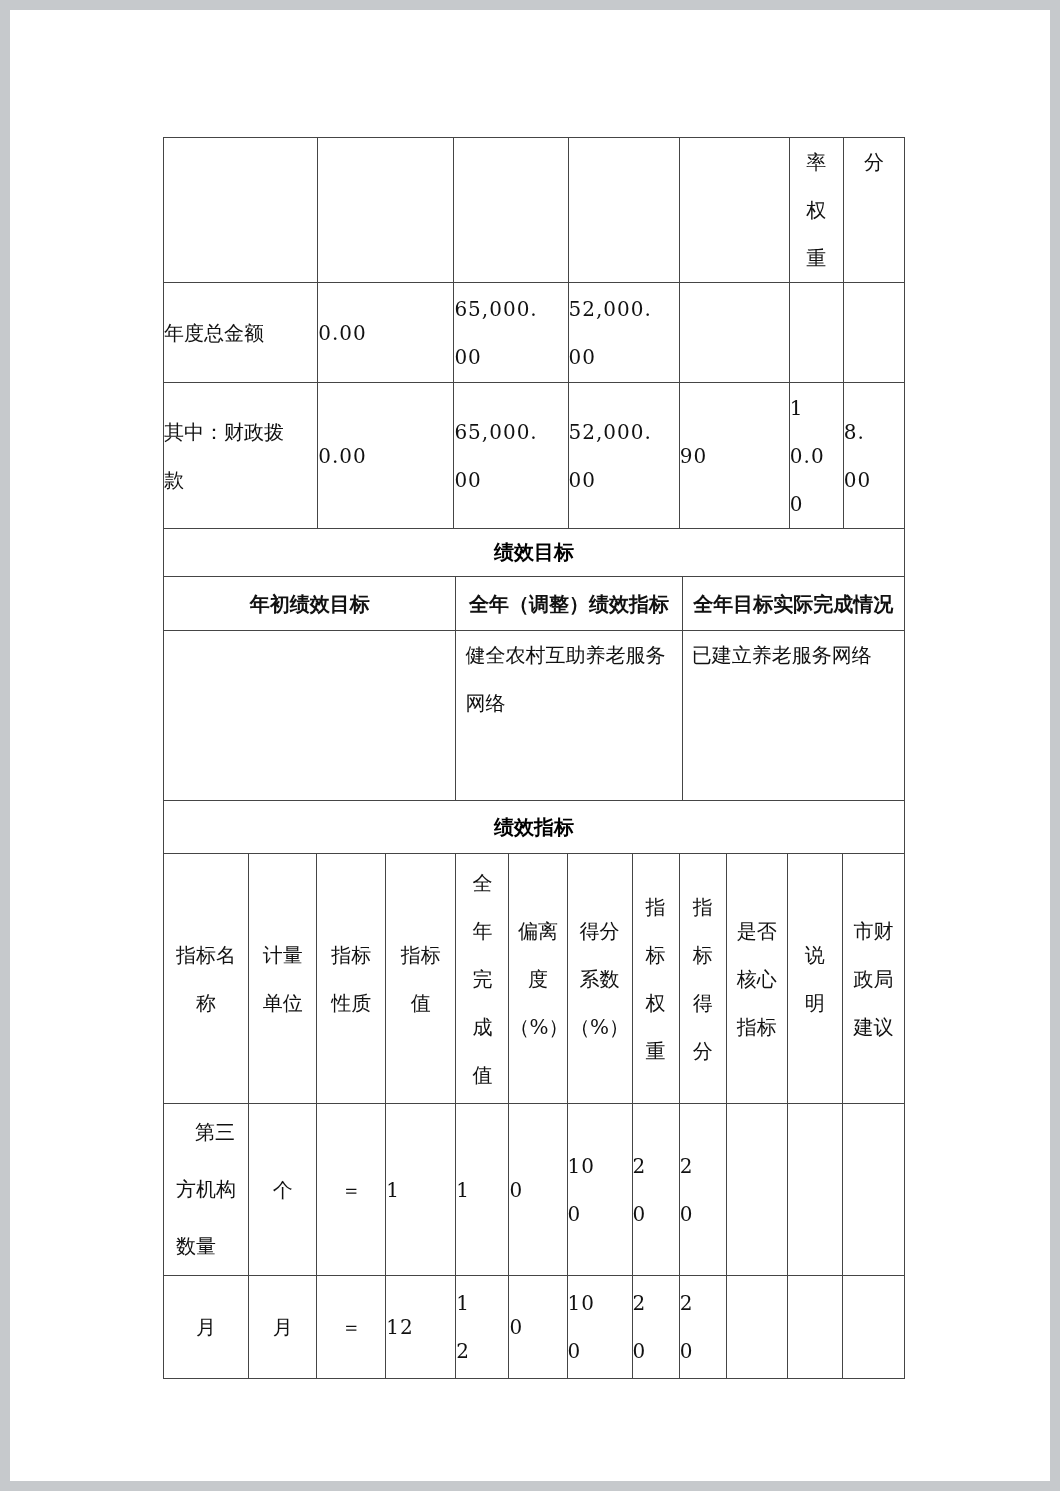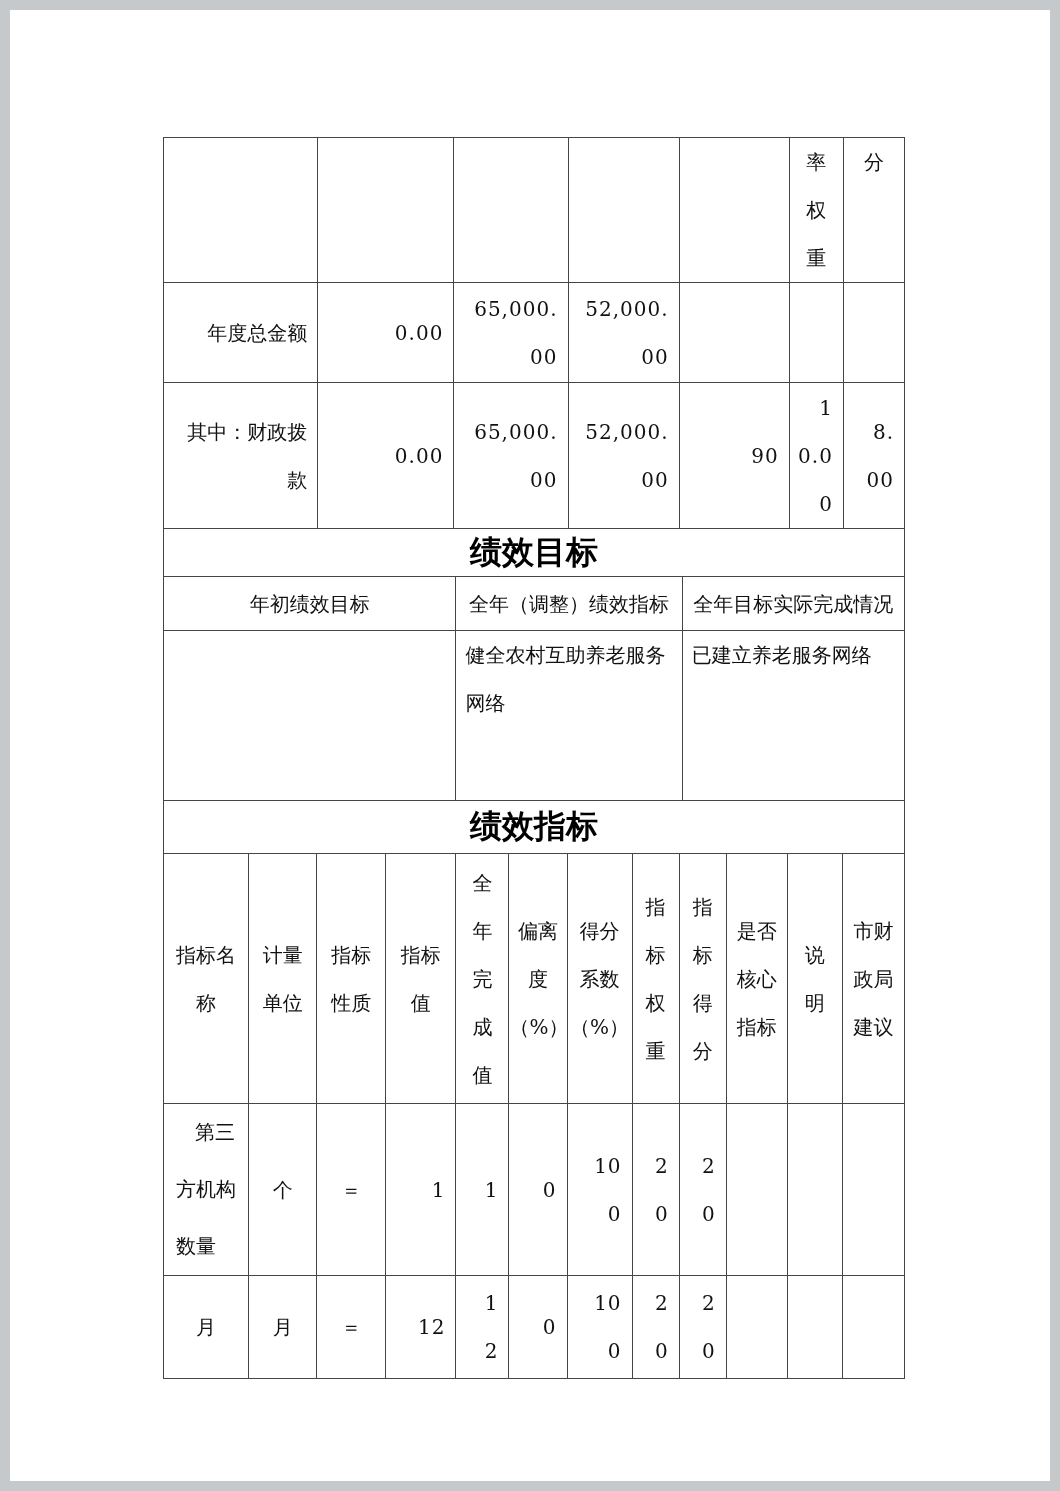--- a/index.html
+++ b/index.html
@@ -40,34 +40,34 @@
   .band {
     margin-top: -1px;
     width: 742px;
     height: 49px;
     border: 1px solid #454545;
     display: flex;
     align-items: center;
     justify-content: center;
     font-family: "DejaVu Sans", "Liberation Sans", sans-serif;
     font-weight: bold;
-    font-size: 32px;
+    font-size: 20px;
     color: #000000;
   }
   .band.tall { height: 54px; }
-  .al-r { text-align: right; padding-right: 10px; }
+  .al-r { text-align: left; padding-right: 10px; }
   .al-c { text-align: center; }
   .al-l { text-align: left; padding-left: 9px; }
   .va-t { vertical-align: top; }
   .num { letter-spacing: 1px; }
   .indent-first { text-indent: 19px; padding-left: 12px; line-height: 57px; }
   tr.hA1 { height: 145px; }
   tr.hA2 { height: 100px; }
   tr.hA3 { height: 146px; }
-  tr.hC1 { height: 54px; }
+  tr.hC1 { height: 54px; font-weight: bold; }
   tr.hC2 { height: 170px; }
   tr.hE1 { height: 250px; }
   tr.hE2 { height: 142px; }
   tr.hE3 { height: 103px; }
 </style>
 </head>
 <body>
 
 <div class="paper">
   <div class="doc">

